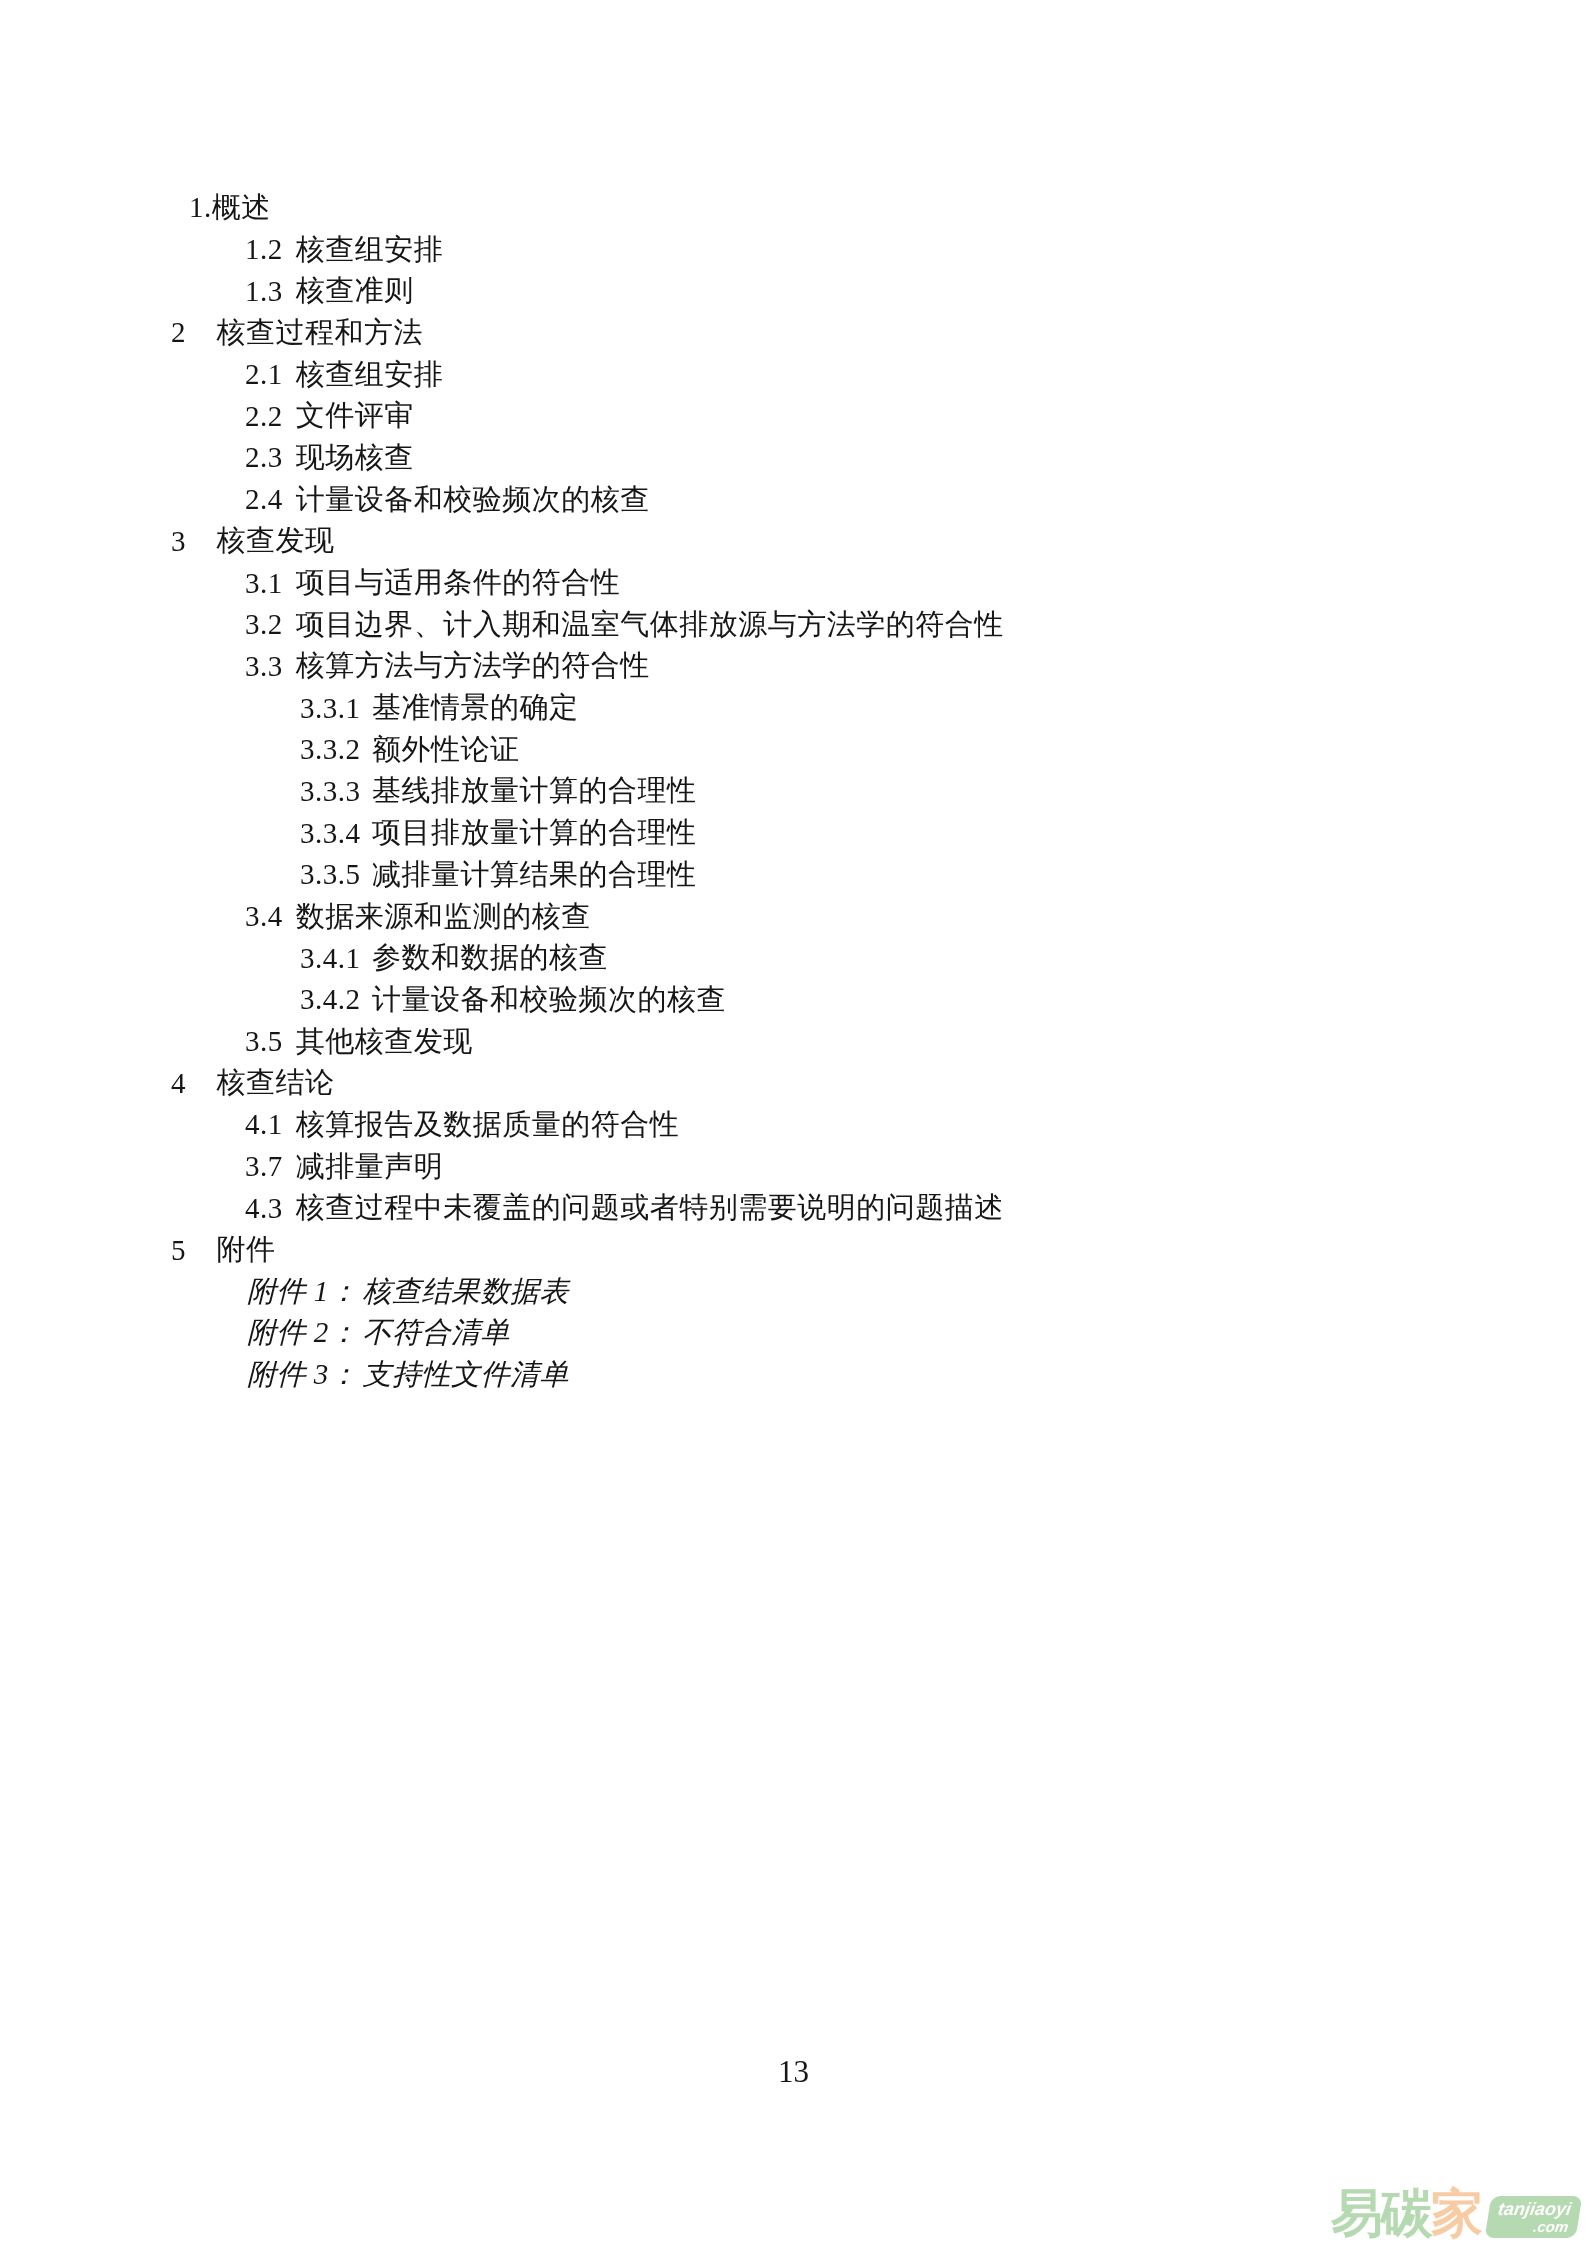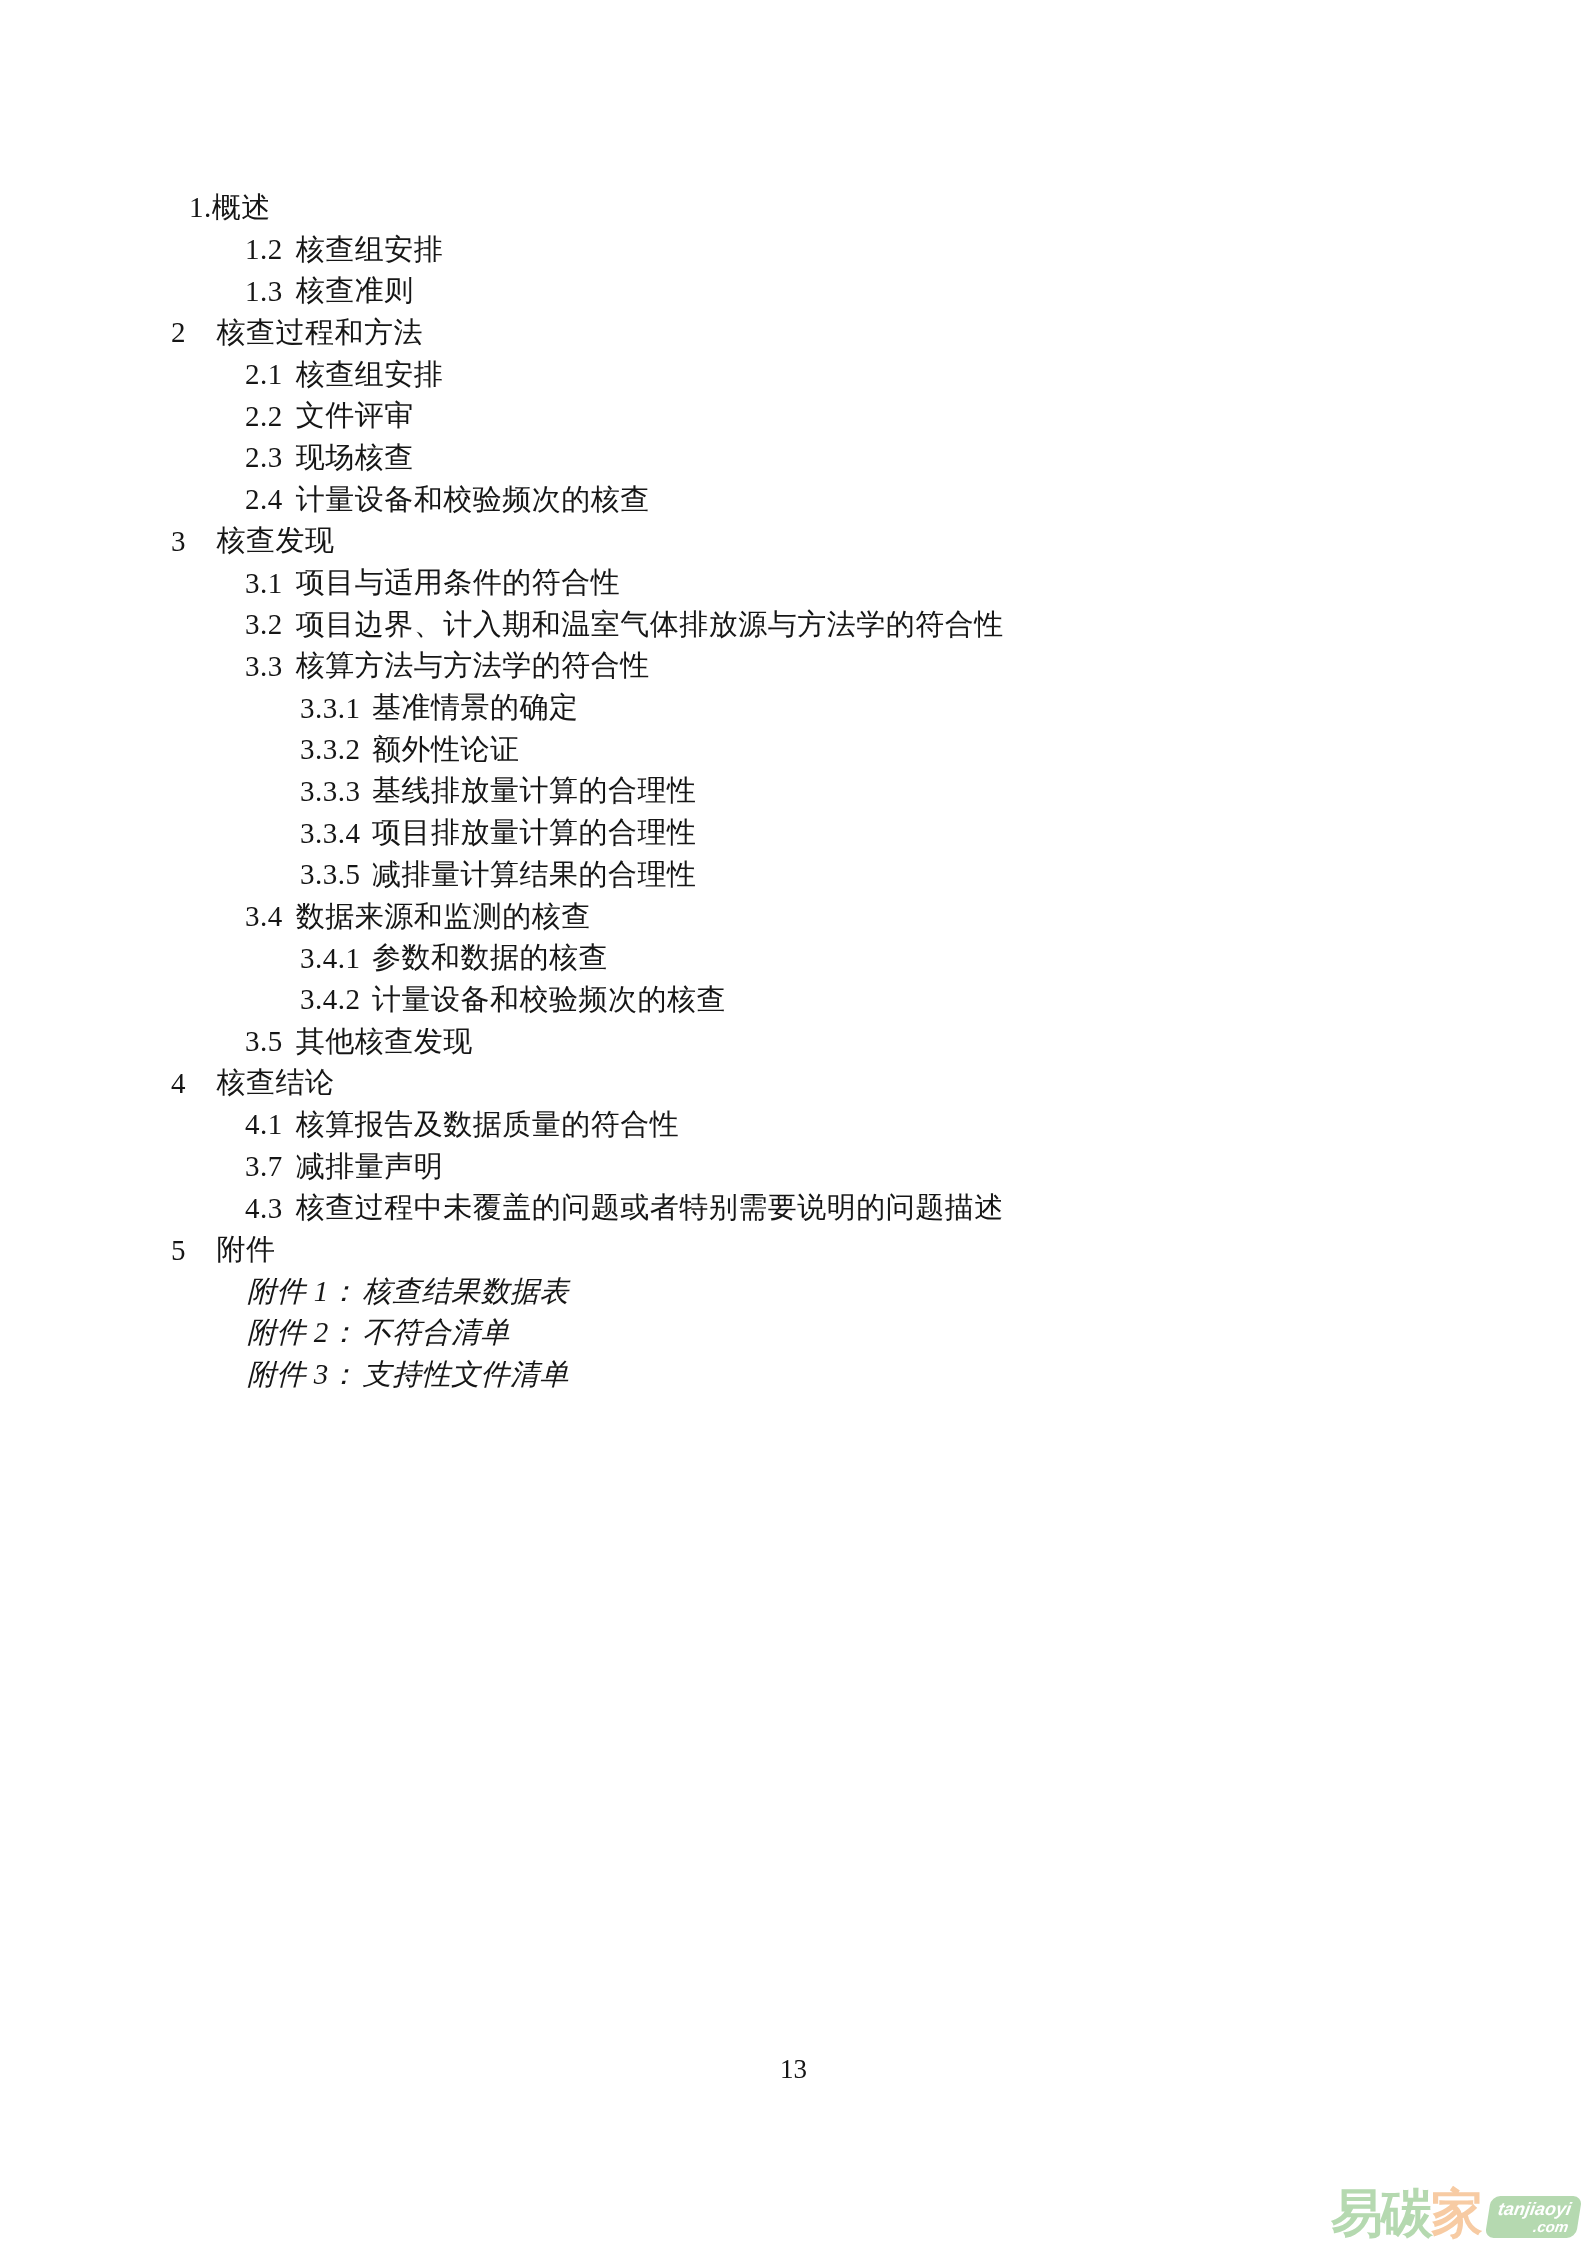--- a/index.html
+++ b/index.html
@@ -47,21 +47,21 @@
   .lvl2 { padding-left: 300px; }
   .lvl2 .num { margin-right: 0.4em; }
   .annex { padding-left: 247px; font-style: italic; }
   .annex .num { margin-right: 0.15em; }
   .page-number {
     position: absolute;
     top: 2054px;
     left: 0;
     width: 100%;
     text-align: center;
-    font-size: 27px;
+    font-size: 31px;
     color: #161616;
   }
   .watermark {
     position: absolute;
     right: 8px;
     bottom: 4px;
     display: flex;
     align-items: flex-end;
     font-family: "Liberation Sans", "DejaVu Sans", sans-serif;
     user-select: none;

